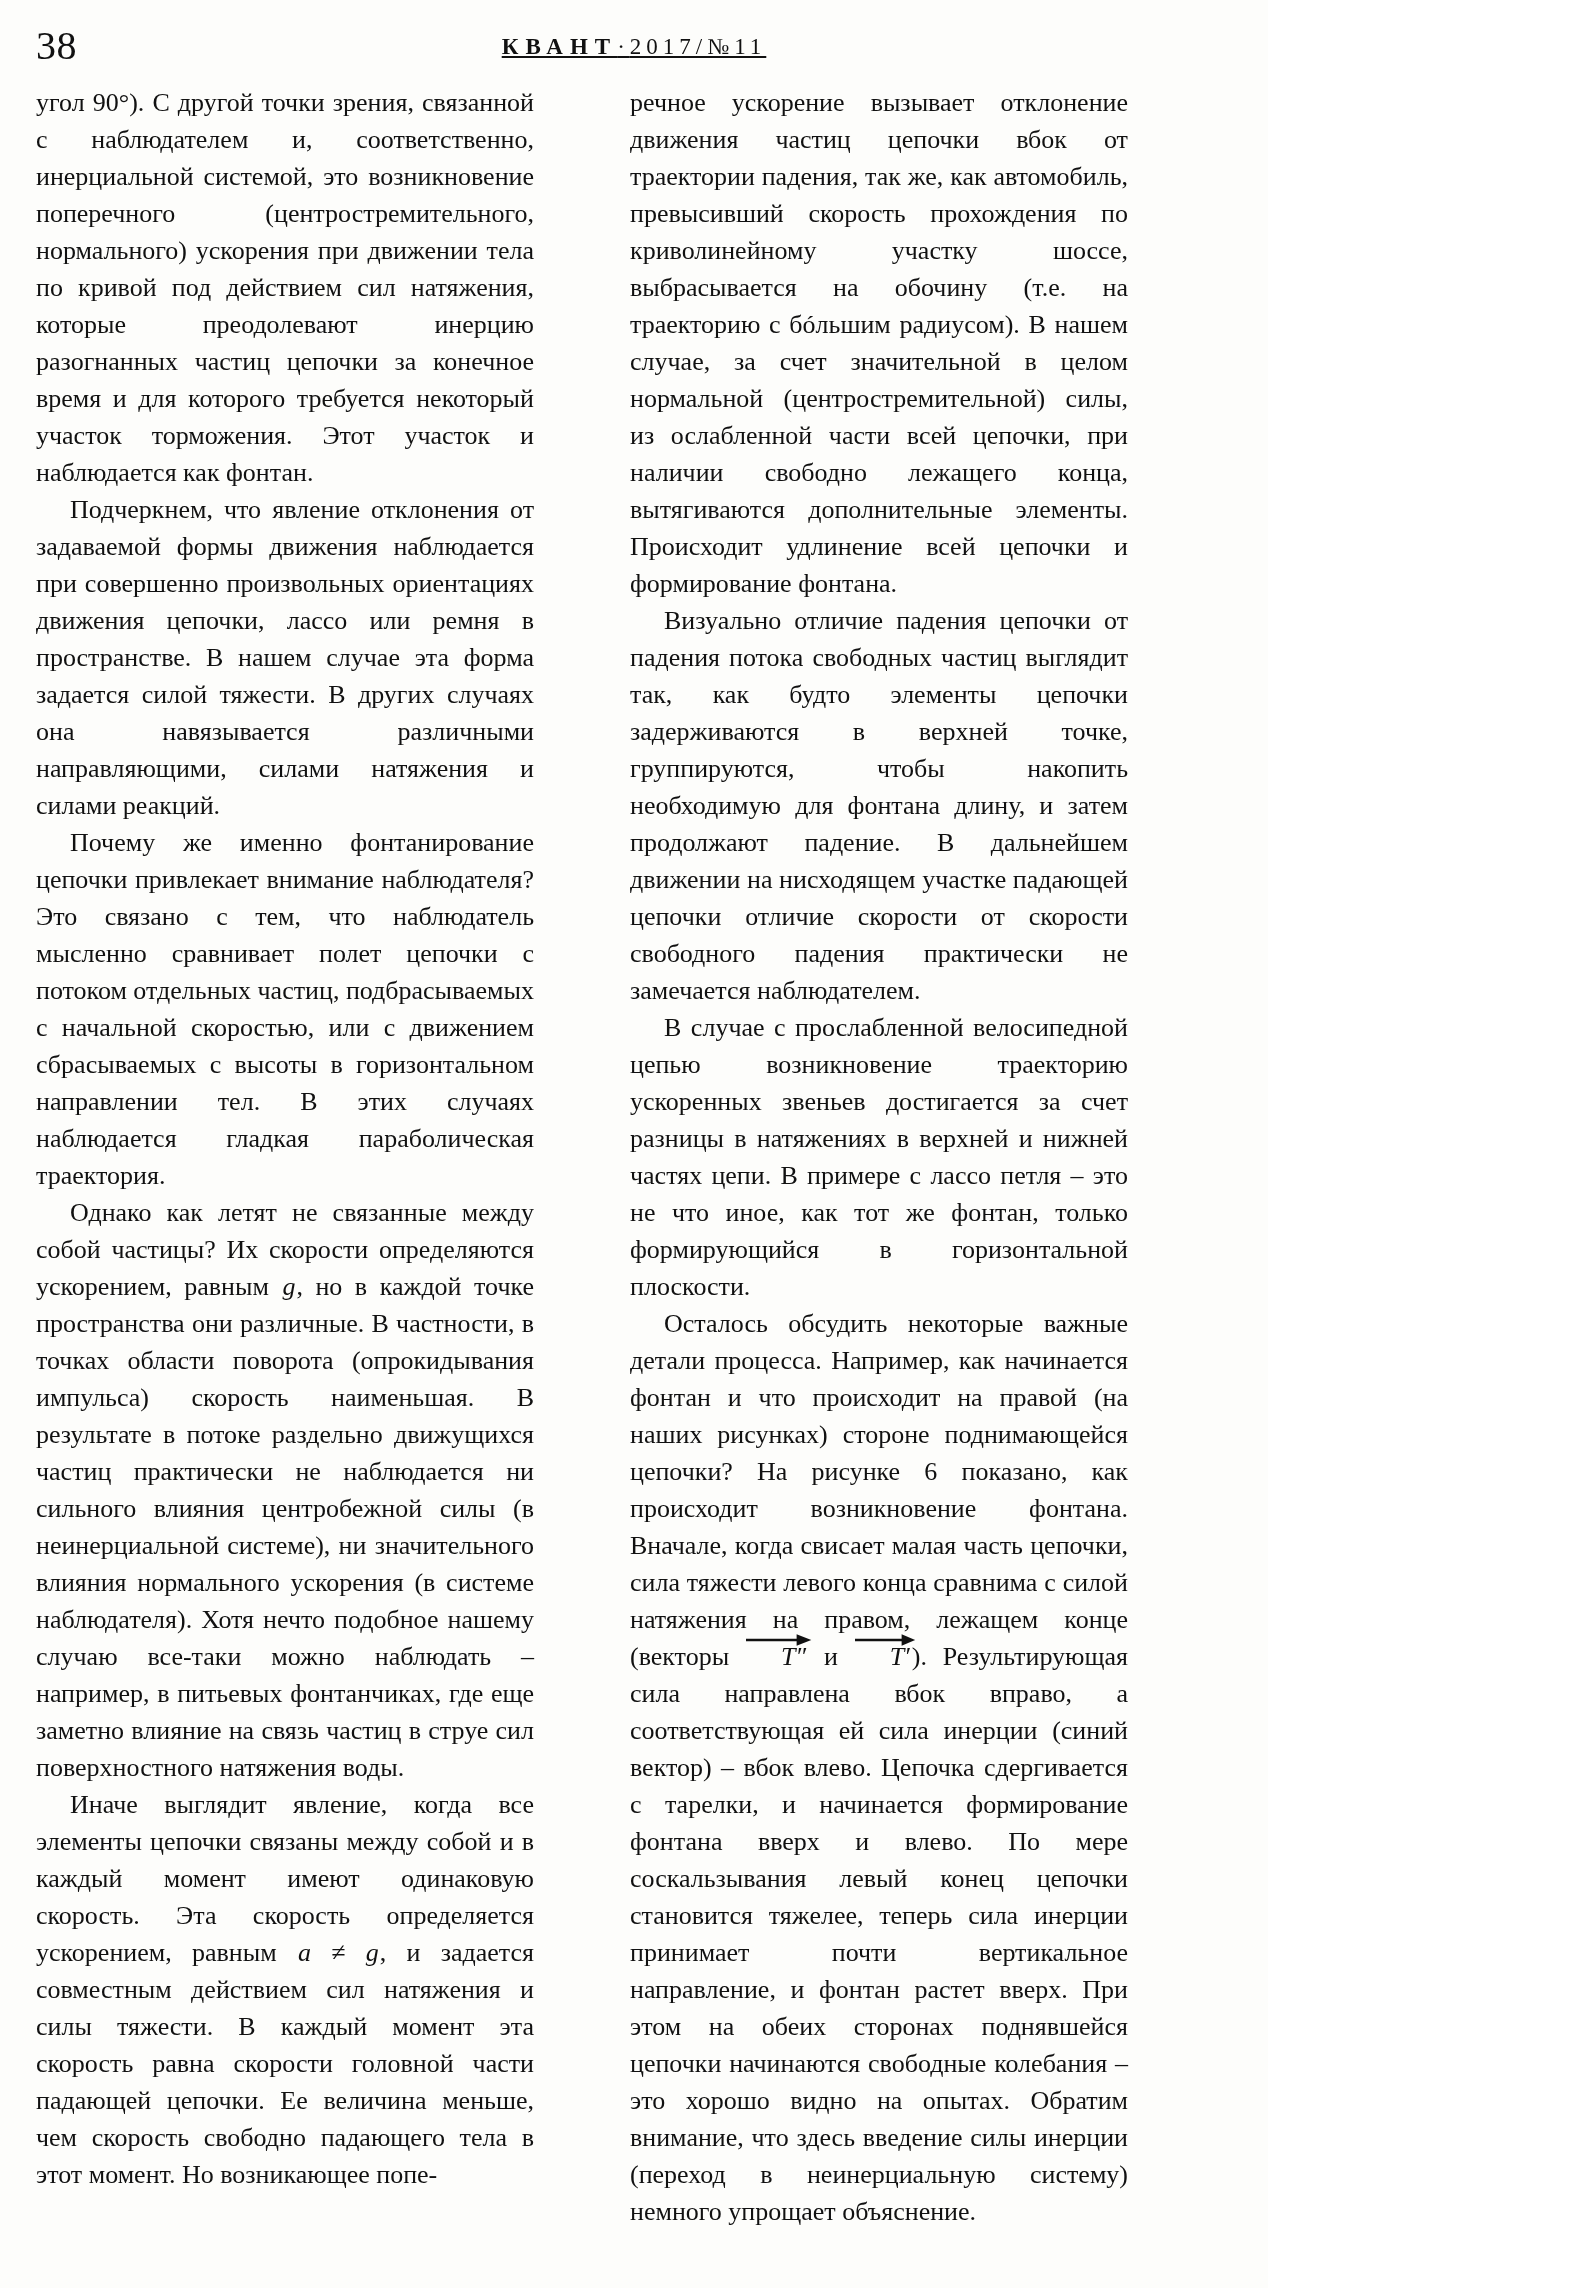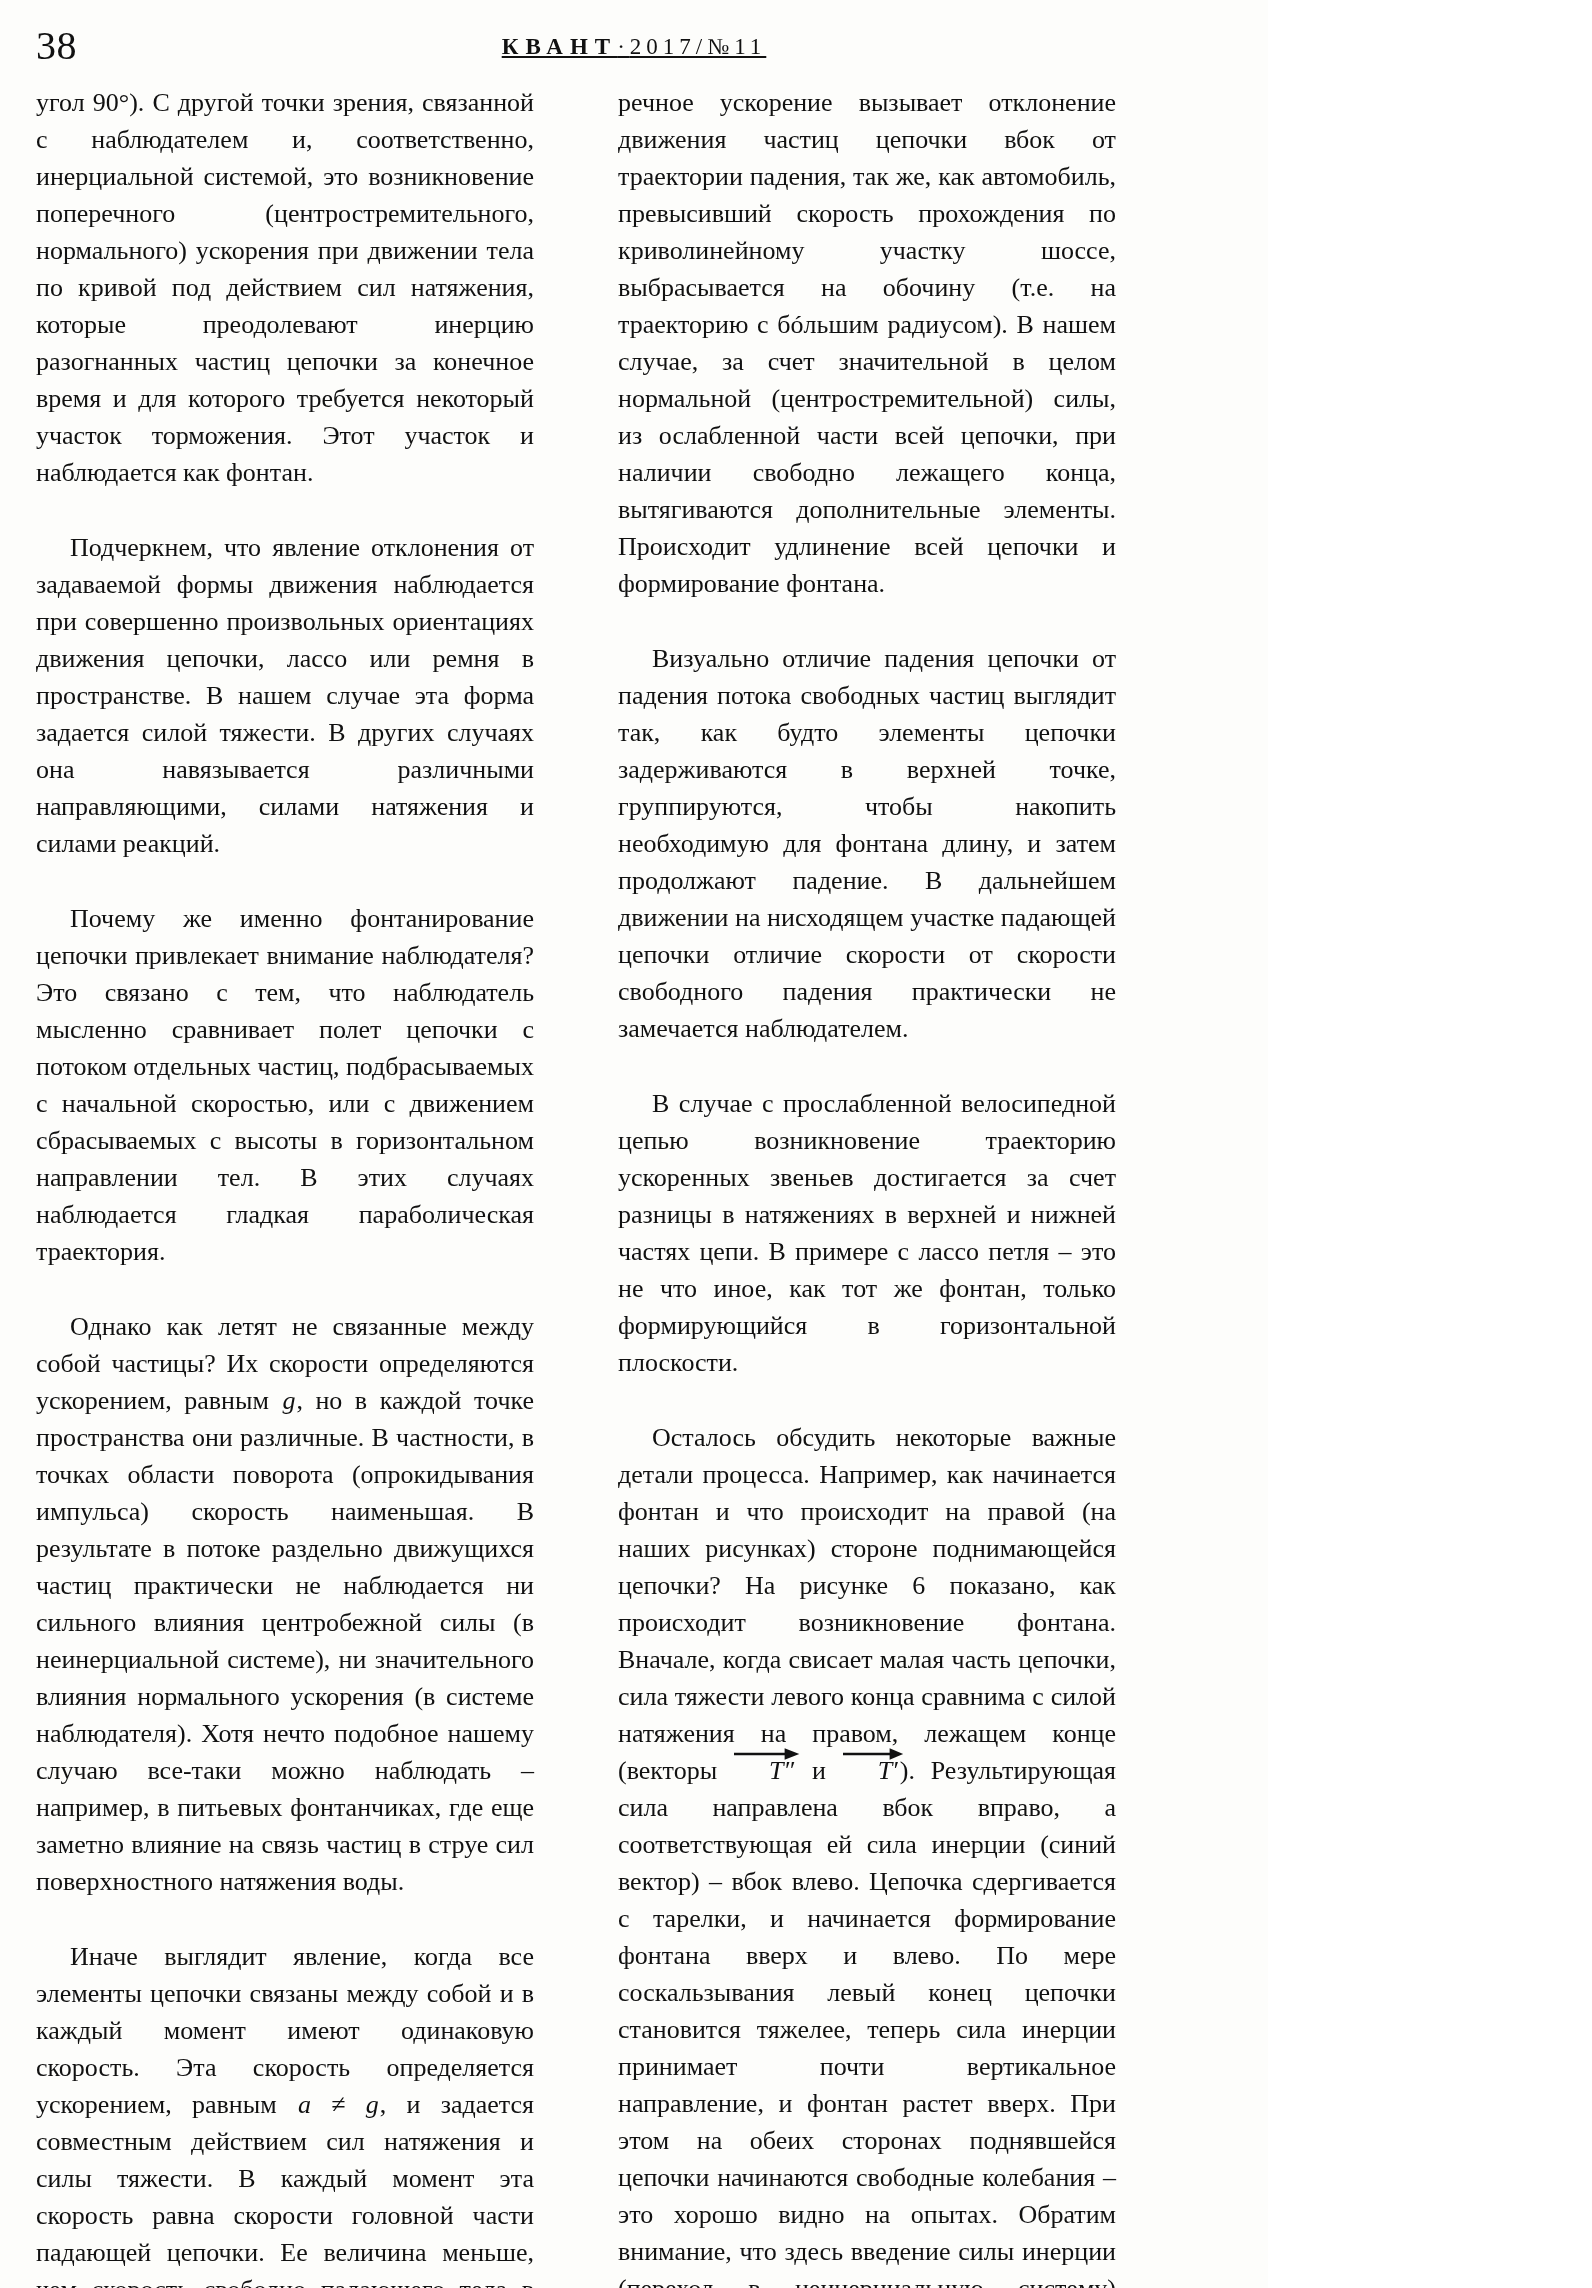--- a/index.html
+++ b/index.html
@@ -53,40 +53,40 @@
   .journal-line .iss { letter-spacing: 5px; }
 
   
   .columns {
     position: absolute;
     top: 84px;
     left: 36px;
     width: 1520px;
     height: 2169px;
     display: flex;
-    gap: 48px;
+    gap: 60px;
   }
   .col {
     width: 498px;
     flex: 0 0 498px;
   }
   .col.right { margin-left: 36px; }
 
   p.para {
     margin: 0;
     font-size: 26px;
     line-height: 37px;
     text-align: justify;
     text-justify: inter-word;
     text-indent: 0;
     hyphens: manual;
     -webkit-hyphens: manual;
     word-spacing: 0px;
   }
-  p.para.indent { text-indent: 34px; margin-top: 38px; }
+  p.para.indent { text-indent: 34px; }
 
   
   p.para { text-align-last: left; }
 
   i.math {
     font-family: "Liberation Serif", "DejaVu Serif", serif;
     font-style: italic;
     padding: 0 1px;
   }
   .vec {

